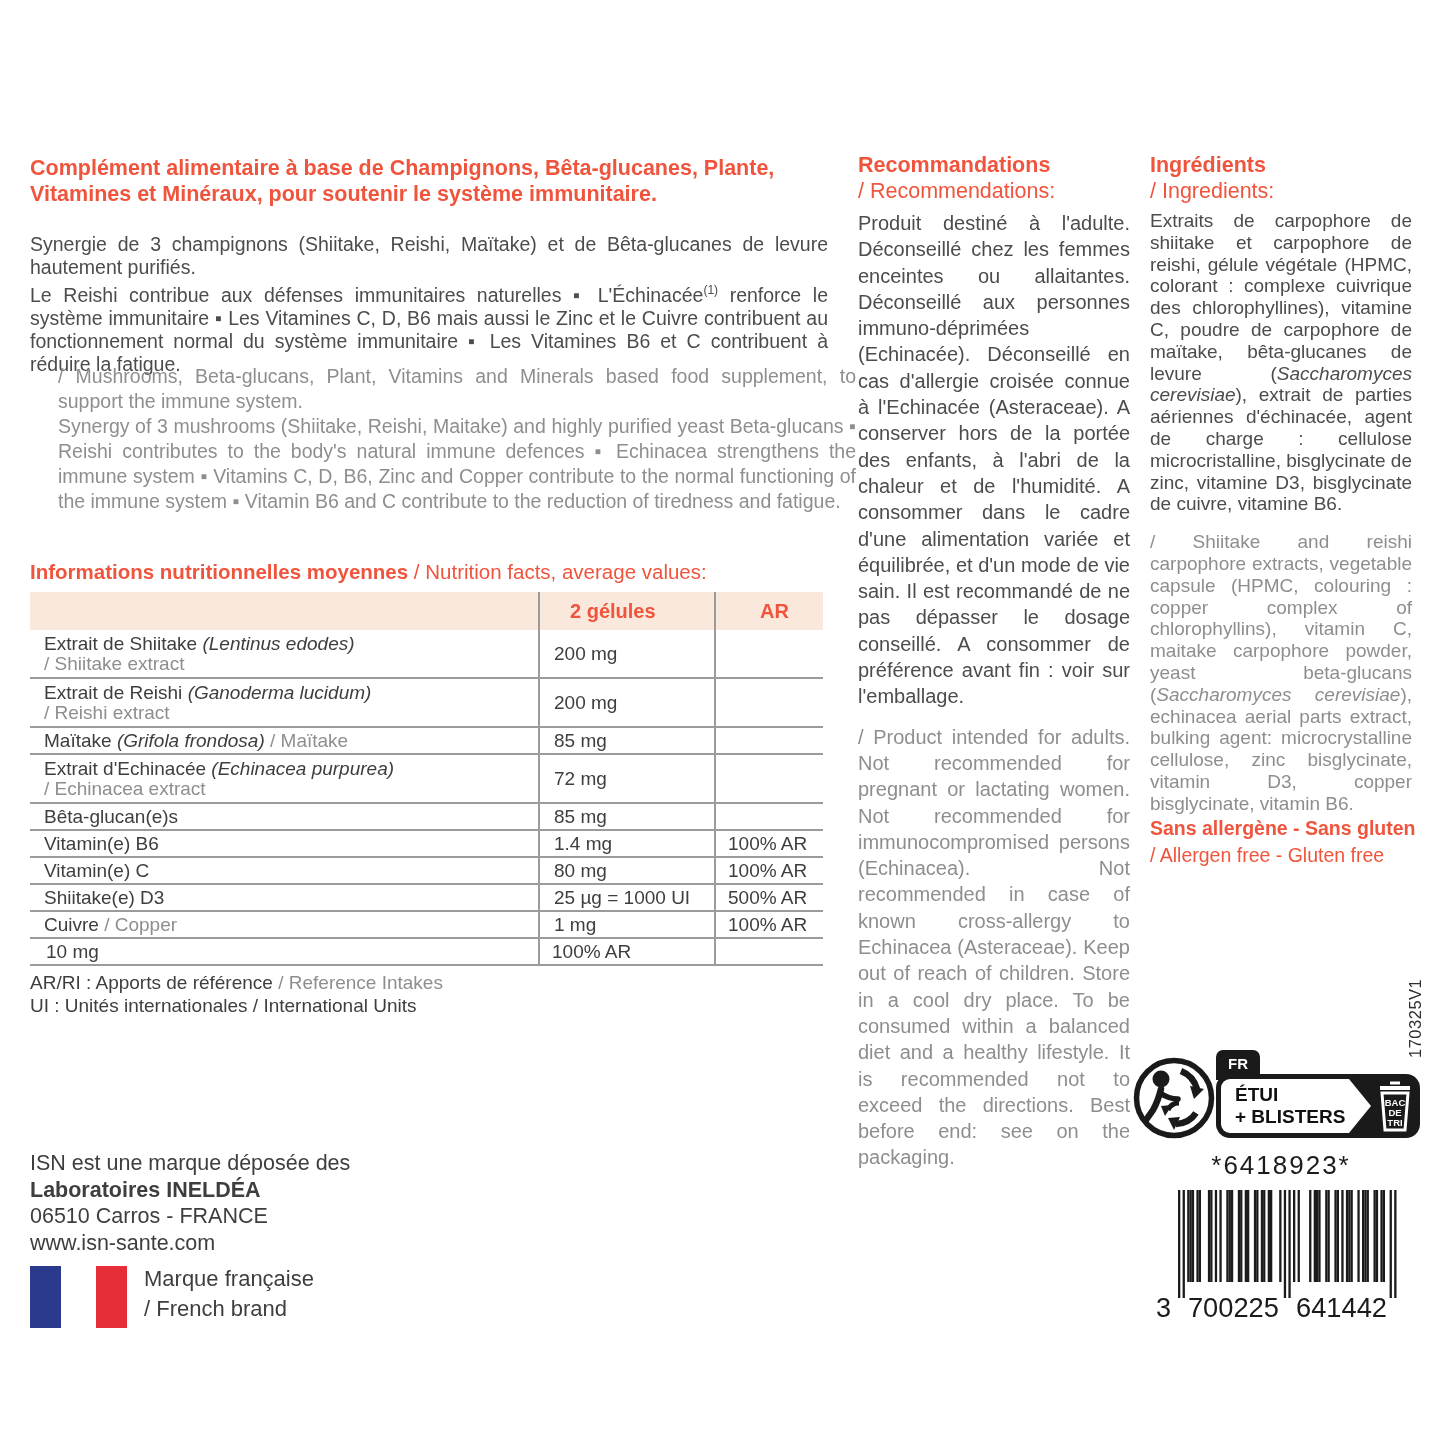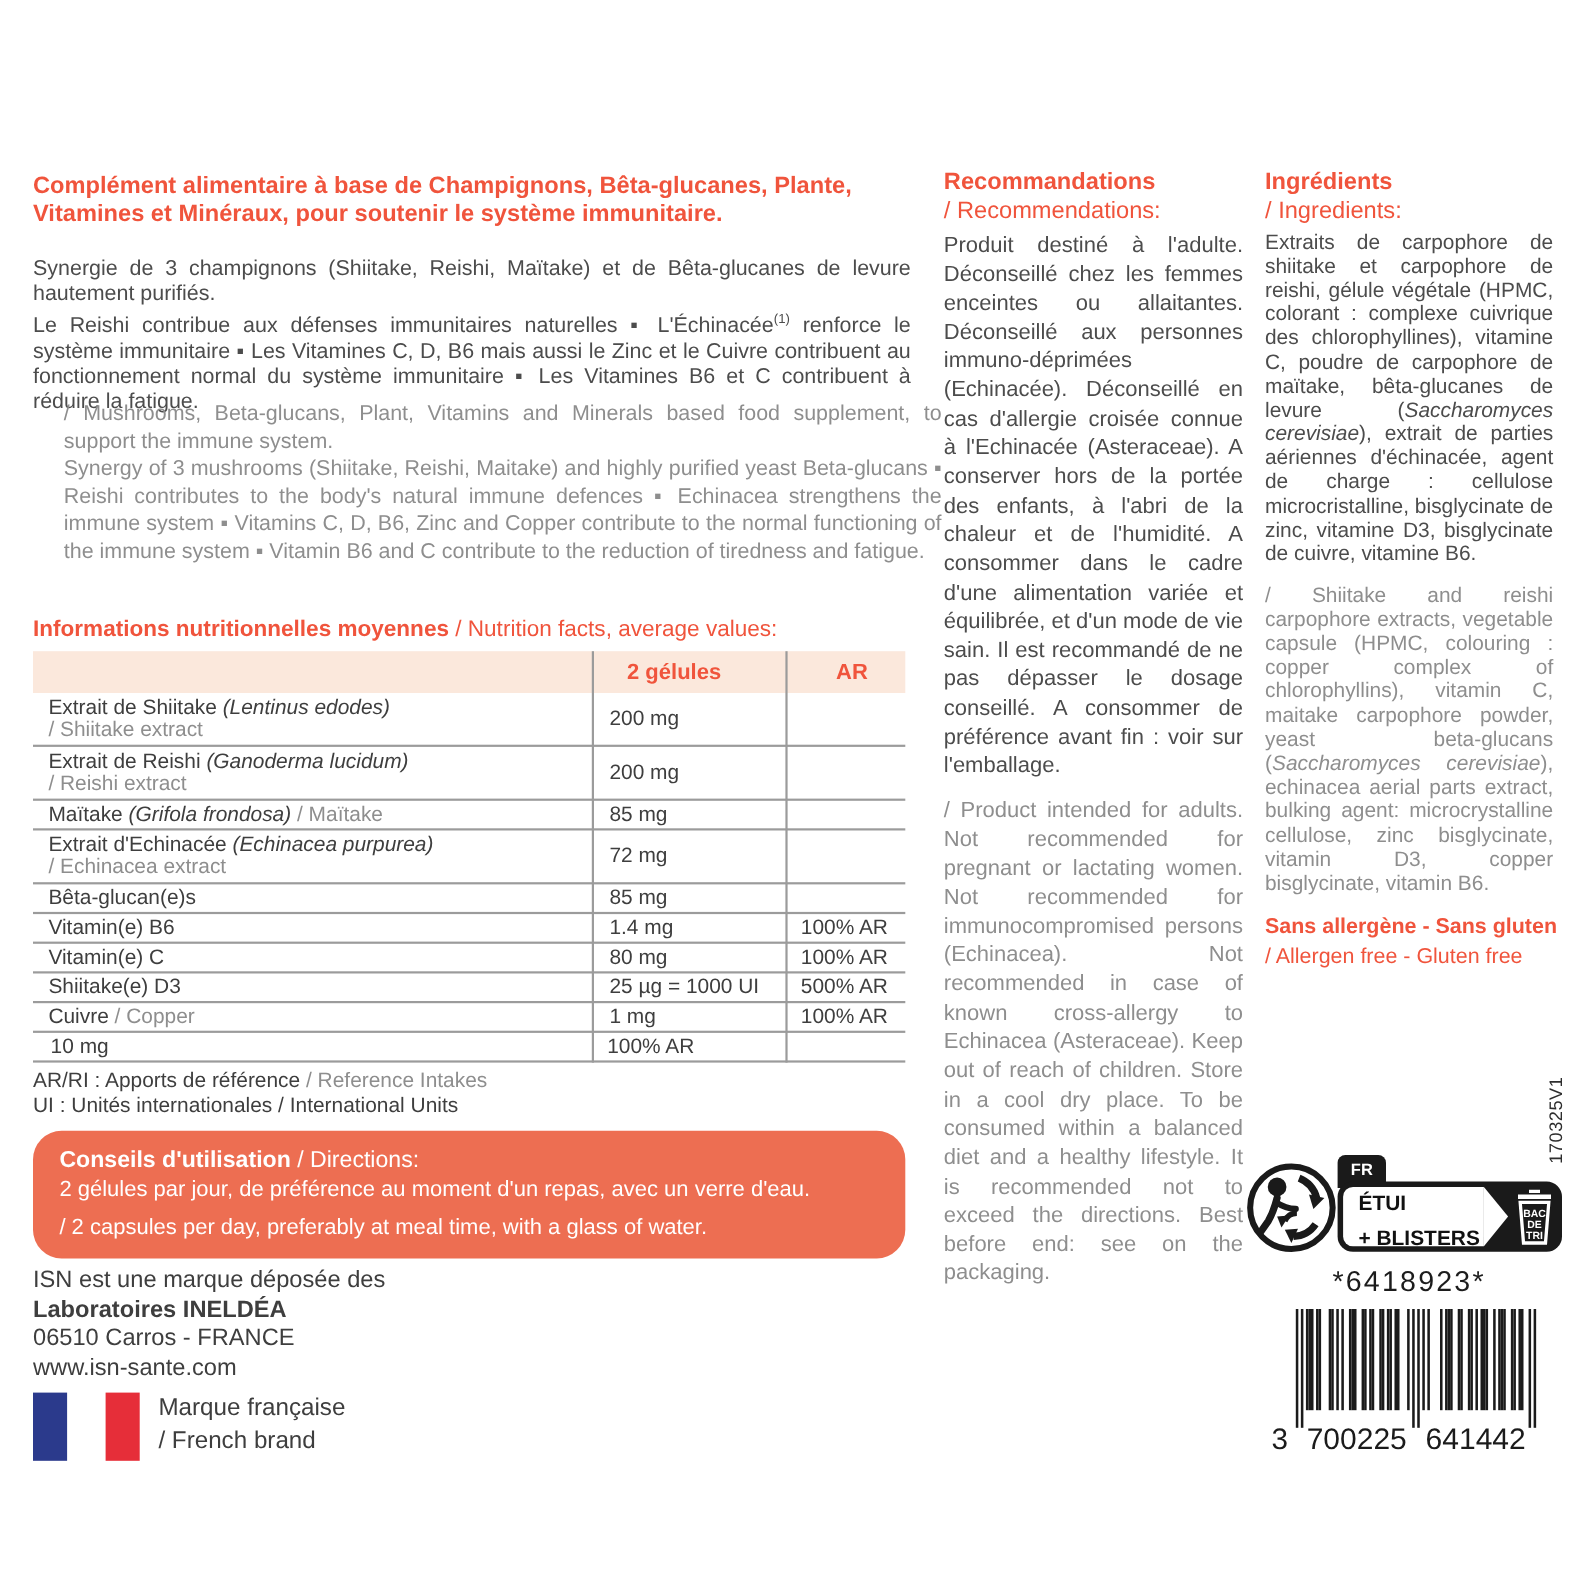--- a/index.html
+++ b/index.html
@@ -64,36 +64,36 @@
   .colhead{font-size:21.5px;line-height:26px;color:var(--accent);}
   .colhead .b{font-weight:700;}
   .midcol .p1{margin-top:6px;font-size:20px;line-height:26.3px;color:var(--body);text-align:justify;}
   .midcol .p2{margin-top:14px;font-size:20px;line-height:26.3px;color:var(--gray);text-align:justify;}
 
   
   .rightcol{position:absolute;left:1150px;top:152px;width:262px;}
   .rightcol .p1{margin-top:6px;font-size:19px;line-height:21.8px;color:var(--body);text-align:justify;}
   .rightcol .p2{margin-top:16px;font-size:19px;line-height:21.8px;color:var(--gray);text-align:justify;}
   .rightcol .it{font-style:italic;}
-  .allergen{margin-top:14px;color:var(--accent);}
+  .allergen{color:var(--accent);}
   .allergen .fr{font-size:19.5px;line-height:27px;font-weight:700;white-space:nowrap;}
   .allergen .en{font-size:19.5px;line-height:27px;white-space:nowrap;}
 
   
   .vcode{position:absolute;left:1406px;top:1058px;transform:rotate(-90deg);transform-origin:0 0;font-size:16.5px;letter-spacing:0.5px;color:#2E2E2E;white-space:nowrap;}
 
   .triman{position:absolute;left:1132px;top:1056px;}
 
   .badge{position:absolute;left:1216px;top:1050px;width:204px;height:88px;padding-left:28px;}
   .badge .tab{position:absolute;left:0;top:0;width:44px;height:30px;background:#1A1A1A;border-radius:7px 7px 0 0;color:#fff;font-weight:700;font-size:15px;text-align:center;line-height:27px;}
   .badge .bodyx{position:absolute;left:0;top:24px;width:204px;height:64px;background:#1A1A1A;border-radius:14px;}
   .badge .white{position:absolute;left:5px;top:29px;width:128px;height:54px;background:#fff;border-radius:9px 0 0 9px;}
   .badge .chev{position:absolute;left:133px;top:29px;width:0;height:0;border-top:27px solid transparent;border-bottom:27px solid transparent;border-left:22px solid #fff;}
   .badge .etui{position:absolute;left:19px;top:34px;font-size:19px;font-weight:700;color:#111;white-space:nowrap;}
-  .badge .blis{position:absolute;left:19px;top:66px;font-size:19px;font-weight:700;color:#111;white-space:nowrap;}
+  .badge .blis{position:absolute;left:19px;top:56px;font-size:19px;font-weight:700;color:#111;white-space:nowrap;}
   .badge .bin{position:absolute;left:158px;top:31px;}
 
   .itemcode{position:absolute;left:1150px;top:1150px;width:262px;text-align:center;font-size:26px;letter-spacing:2px;color:#1C1C1C;}
   .barcode{position:absolute;left:1150px;top:1190px;}
   .barcode rect{fill:#1B1B1B;}
   .barcode text{font-family:"Liberation Sans","DejaVu Sans",sans-serif;font-size:27px;fill:#1B1B1B;}
 </style>
 </head>
 <body>
 
@@ -181,25 +181,20 @@
   </div>
     <div class="vline v1"></div>
     <div class="vline v2"></div>
   </div>
 
   <div class="footnotes">
     <div><span>AR/RI : Apports de référence</span><span class="g"> / Reference Intakes</span></div>
     <div>UI : Unités internationales / International Units</div>
   </div>
 
-  <div class="dirbox">
-    <div class="h"><span class="b">Conseils d'utilisation</span><span> / Directions:</span></div>
-    <div class="l1">2 gélules par jour, de préférence au moment d'un repas, avec un verre d'eau.</div>
-    <div class="l2">/ 2 capsules per day, preferably at meal time, with a glass of water.</div>
-  </div>
 
   <div class="brand">
     <div>ISN est une marque déposée des</div>
     <div class="b">Laboratoires INELDÉA</div>
     <div>06510 Carros - FRANCE</div>
     <div>www.isn-sante.com</div>
   </div>
 
   <div class="flagrow">
     <div class="flag">

